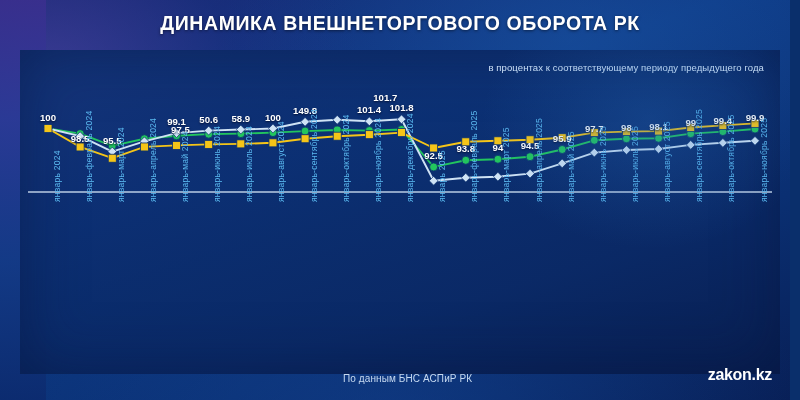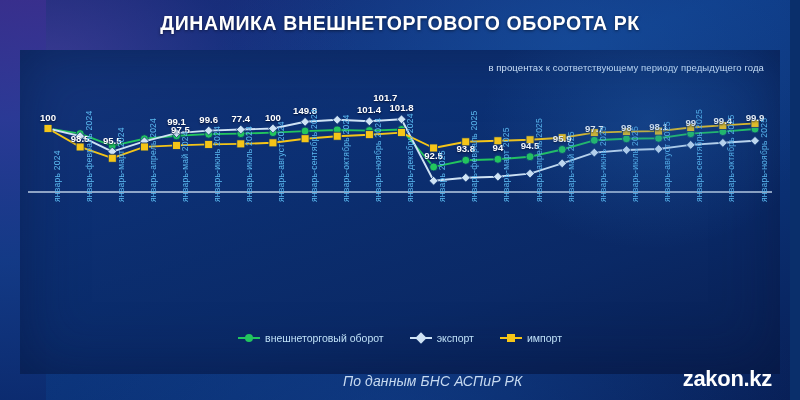--- a/index.html
+++ b/index.html
@@ -54,25 +54,25 @@
   .legend{
     position:absolute;left:0;top:282px;width:760px;
     display:flex;justify-content:center;align-items:center;gap:26px;
   }
   .lg{display:flex;align-items:center;gap:5px;}
   .lg .lbl{font-size:10.5px;color:#bfe0f7;white-space:nowrap;}
   .lgline{width:22px;height:2px;position:relative;}
   .lgline i{position:absolute;left:7px;top:50%;width:8px;height:8px;margin-top:-4px;}
   .src{
     position:absolute;left:343px;top:373px;
-    font-size:14px;font-style:italic;color:#c6d9f0;letter-spacing:.1px;white-space:nowrap;
+    font-size:10px;color:#c6d9f0;letter-spacing:.1px;white-space:nowrap;
   }
   .logo{
     position:absolute;right:18px;top:366px;
-    font-size:22px;font-weight:bold;color:#ffffff;letter-spacing:-.3px;
+    font-size:16px;font-weight:bold;color:#ffffff;letter-spacing:-.3px;
   }
   .dlabel{
     position:absolute;font-size:9.6px;font-weight:bold;color:#ffffff;
     white-space:nowrap;transform:translate(-50%,-100%);
     text-shadow:0 1px 2px rgba(0,10,40,.85);
   }
 </style>
 </head>
 <body>
 
@@ -164,22 +164,22 @@
             <rect x="666.7272727272727" y="73.475" width="8" height="8" fill="#f5c518" stroke="#0b3170" stroke-width="0.8"></rect>
             <rect x="698.8636363636364" y="71.42500000000003" width="8" height="8" fill="#f5c518" stroke="#0b3170" stroke-width="0.8"></rect>
             <rect x="731" y="69.375" width="8" height="8" fill="#f5c518" stroke="#0b3170" stroke-width="0.8"></rect>
           </g>
         </svg>
     <div class="dlabel" style="left: 28px; top: 72.5px;">100</div>
         <div class="dlabel" style="left: 60.1364px; top: 80.1875px; margin-top: 14px;">98.5</div>
         <div class="dlabel" style="left: 92.2727px; top: 95.5625px;">95.5</div>
         <div class="dlabel" style="left: 124.409px; top: 85.3125px; margin-left: 36px;">97.5</div>
         <div class="dlabel" style="left: 156.545px; top: 77.1125px;">99.1</div>
-        <div class="dlabel" style="left: 188.682px; top: 74.55px;">99.6</div>
-        <div class="dlabel" style="left: 220.818px; top: 73.525px;">77.4</div>
+        <div class="dlabel" style="left: 188.682px; top: 74.55px;">50.6</div>
+        <div class="dlabel" style="left: 220.818px; top: 73.525px;">58.9</div>
         <div class="dlabel" style="left: 252.955px; top: 72.5px;">100</div>
         <div class="dlabel" style="left: 285.091px; top: 65.8375px;">149.8</div>
         <div class="dlabel" style="left: 317.227px; top: 53px; margin-left: 48px;">101.7</div>
         <div class="dlabel" style="left: 349px; top: 65.325px;">101.4</div>
         <div class="dlabel" style="left: 381.5px; top: 63.275px;">101.8</div>
         <div class="dlabel" style="left: 413.636px; top: 111px;">92.5</div>
         <div class="dlabel" style="left: 445.773px; top: 104.275px;">93.8</div>
         <div class="dlabel" style="left: 477.909px; top: 103.25px;">94</div>
         <div class="dlabel" style="left: 510.045px; top: 100.688px;">94.5</div>
         <div class="dlabel" style="left: 542.182px; top: 93.5125px;">95.9</div>
@@ -210,39 +210,19 @@
         <div class="xlab" style="left: 513.545px;">январь-апрель 2025</div>
         <div class="xlab" style="left: 545.682px;">январь-май 2025</div>
         <div class="xlab" style="left: 577.818px;">январь-июнь 2025</div>
         <div class="xlab" style="left: 609.955px;">январь-июль 2025</div>
         <div class="xlab" style="left: 642.091px;">январь-август 2025</div>
         <div class="xlab" style="left: 674.227px;">январь-сентябрь 2025</div>
         <div class="xlab" style="left: 706.364px;">январь-октябрь 2025</div>
         <div class="xlab" style="left: 738.5px;">январь-ноябрь 2025</div>
       </div>
 
-    <div class="legend" id="legend">
-        <div class="lg">
-          <span class="lgline" style="background: rgb(34, 197, 94);">
-            <i style="background: rgb(34, 197, 94); border-radius: 50%;"></i>
-          </span>
-          <span class="lbl">внешнеторговый оборот</span>
-        </div>
-        <div class="lg">
-          <span class="lgline" style="background: rgb(207, 227, 245);">
-            <i style="background: rgb(207, 227, 245); transform: rotate(45deg); margin-top: -4px;"></i>
-          </span>
-          <span class="lbl">экспорт</span>
-        </div>
-        <div class="lg">
-          <span class="lgline" style="background: rgb(245, 197, 24);">
-            <i style="background: rgb(245, 197, 24);"></i>
-          </span>
-          <span class="lbl">импорт</span>
-        </div>
-      </div>
 
   </div>
 
   <div class="src">По данным БНС АСПиР РК</div>
   <div class="logo">zakon.kz</div>
 
 </div>
 
 </body></html>

